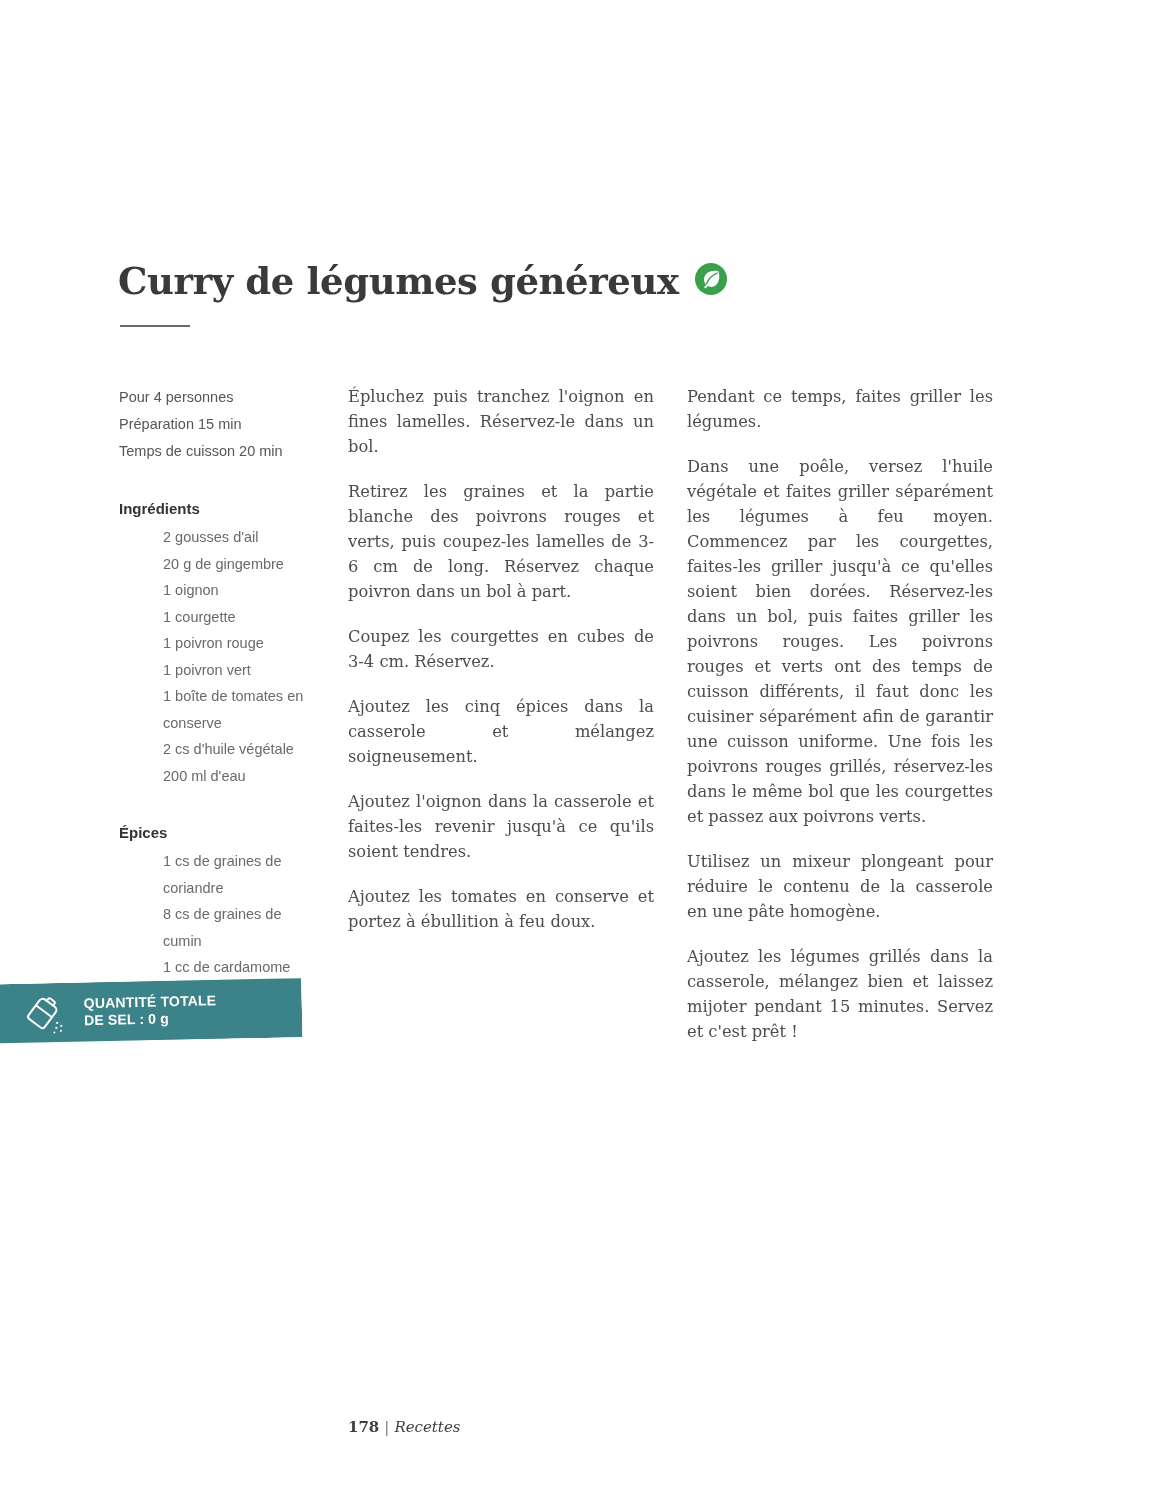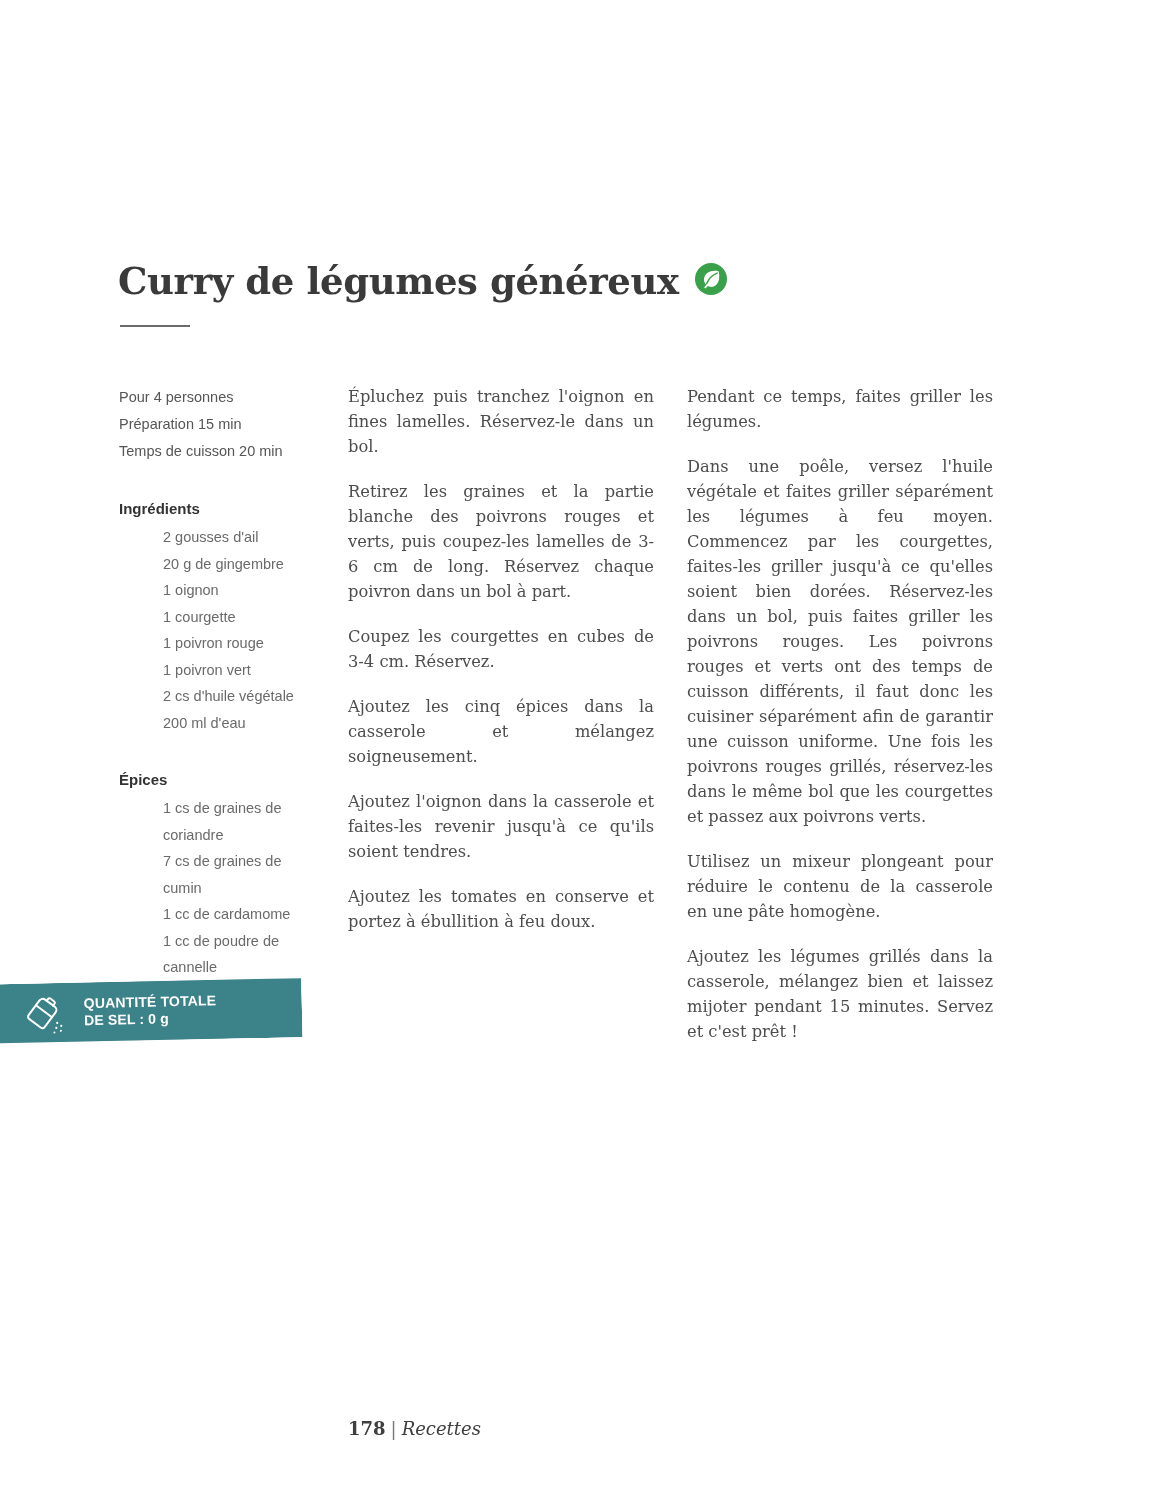--- a/index.html
+++ b/index.html
@@ -139,21 +139,21 @@
     hyphens: manual;
   }
   .body-par:last-child { margin-bottom: 0; }
 
   
   .footer {
     position: absolute;
     left: 348px;
     top: 1418px;
     font-family: "DejaVu Serif", serif;
-    font-size: 18px;
+    font-size: 15px;
     color: #3f3f3f;
     white-space: nowrap;
   }
   .footer .pagenum { font-weight: bold; }
   .footer .sep { margin: 0 5px; font-weight: normal; color: #777; }
   .footer .sect { font-style: italic; }
 </style>
 </head>
 <body>
 
@@ -178,26 +178,27 @@
       <div class="meta-line">Préparation 15 min</div>
       <div class="meta-line">Temps de cuisson 20 min</div>
 
       <div class="side-heading">Ingrédients</div>
       <div class="side-item">2 gousses d'ail</div>
       <div class="side-item">20 g de gingembre</div>
       <div class="side-item">1 oignon</div>
       <div class="side-item">1 courgette</div>
       <div class="side-item">1 poivron rouge</div>
       <div class="side-item">1 poivron vert</div>
+      <div class="side-item">1 boîte de tomates en conserve</div>
       <div class="side-item">2 cs d'huile végétale</div>
       <div class="side-item">200 ml d'eau</div>
 
       <div class="side-heading">Épices</div>
       <div class="side-item">1 cs de graines de coriandre</div>
-      <div class="side-item">7 cs de graines de cumin</div>
+      <div class="side-item">8 cs de graines de cumin</div>
       <div class="side-item">1 cc de cardamome</div>
       <div class="side-item">1 cc de poudre de cannelle</div>
     </div>
 
     <div class="col col-mid">
       <p class="body-par">Épluchez puis tranchez l'oignon en fines lamelles. Réservez-le dans un bol.</p>
       <p class="body-par">Retirez les graines et la partie blanche des poivrons rouges et verts, puis coupez-les lamelles de 3-6 cm de long. Réservez chaque poivron dans un bol à part.</p>
       <p class="body-par">Coupez les courgettes en cubes de 3-4 cm. Réservez.</p>
       <p class="body-par">Ajoutez les cinq épices dans la casserole et mélangez soigneusement.</p>
       <p class="body-par">Ajoutez l'oignon dans la casserole et faites-les revenir jusqu'à ce qu'ils soient tendres.</p>

